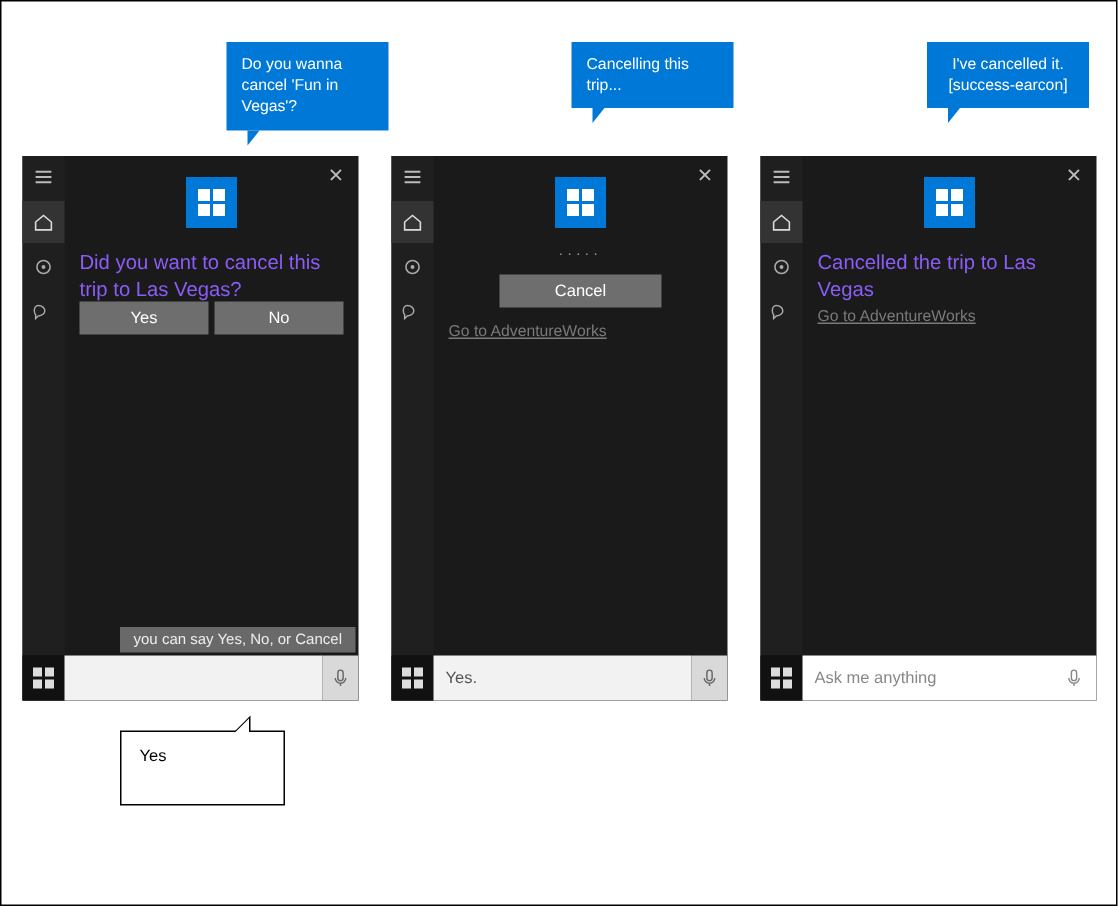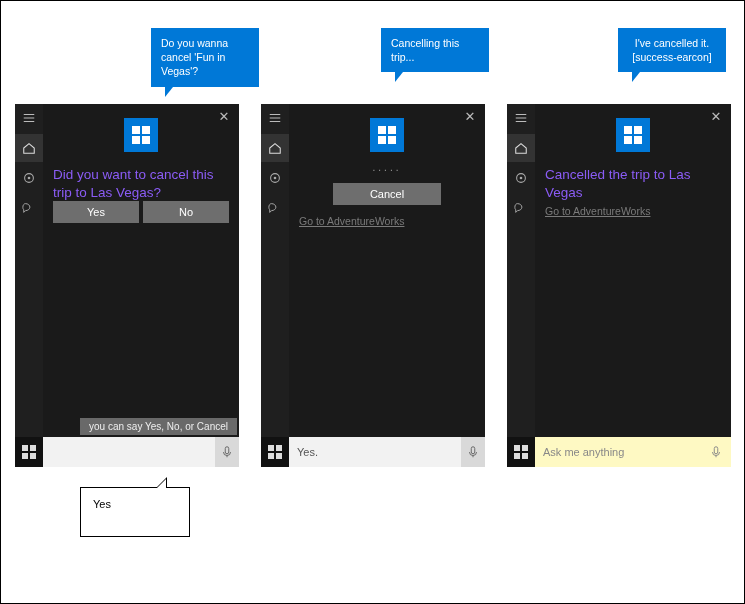--- a/index.html
+++ b/index.html
@@ -209,21 +209,21 @@
   .searchbox {
     flex: 1;
     background: #f2f2f2;
     display: flex;
     align-items: center;
     padding: 0 8px;
     font-size: 11px;
     color: #555;
     position: relative;
   }
-  .searchbox.dark { background: #fef9c3; color: #888; }
+  .searchbox.dark { background: #ffffff; color: #888; }
   .mic {
     width: 24px;
     display: flex;
     align-items: center;
     justify-content: center;
     color: #888;
   }
   .mic.light { background: #d9d9d9; color: #666; }
   .searchbox span.val { flex: 1; }
 

